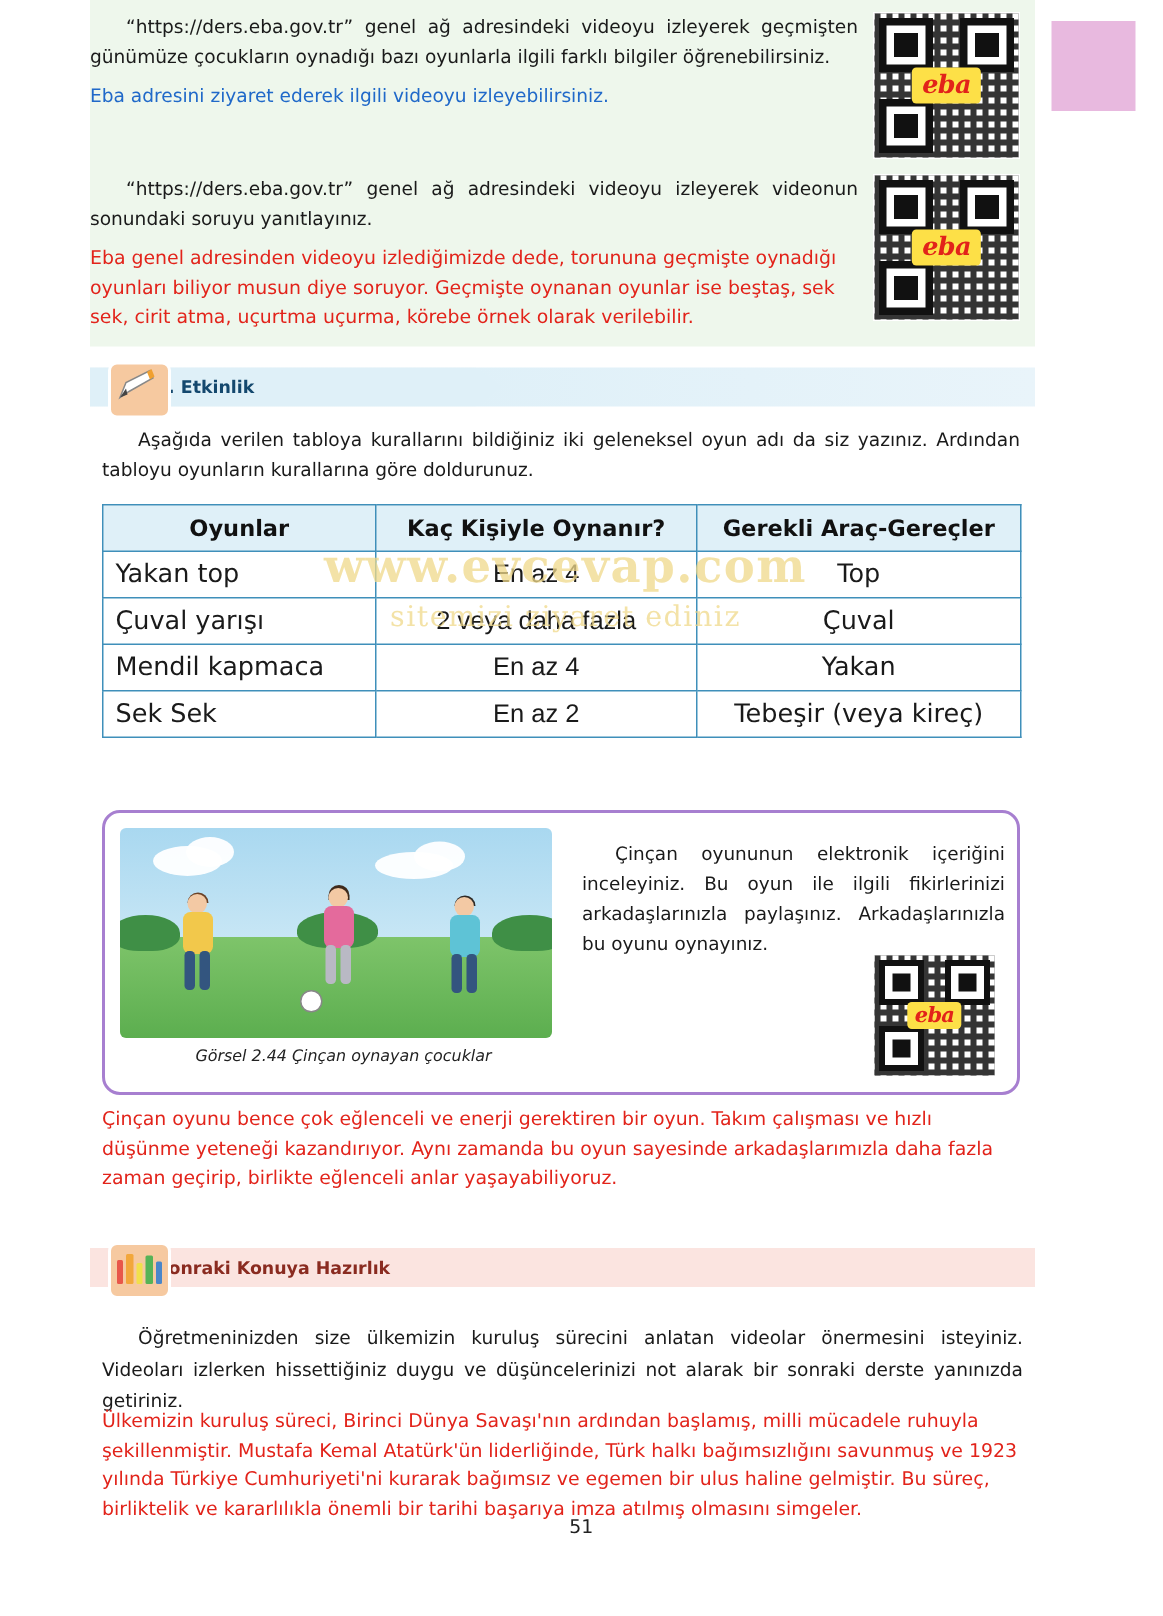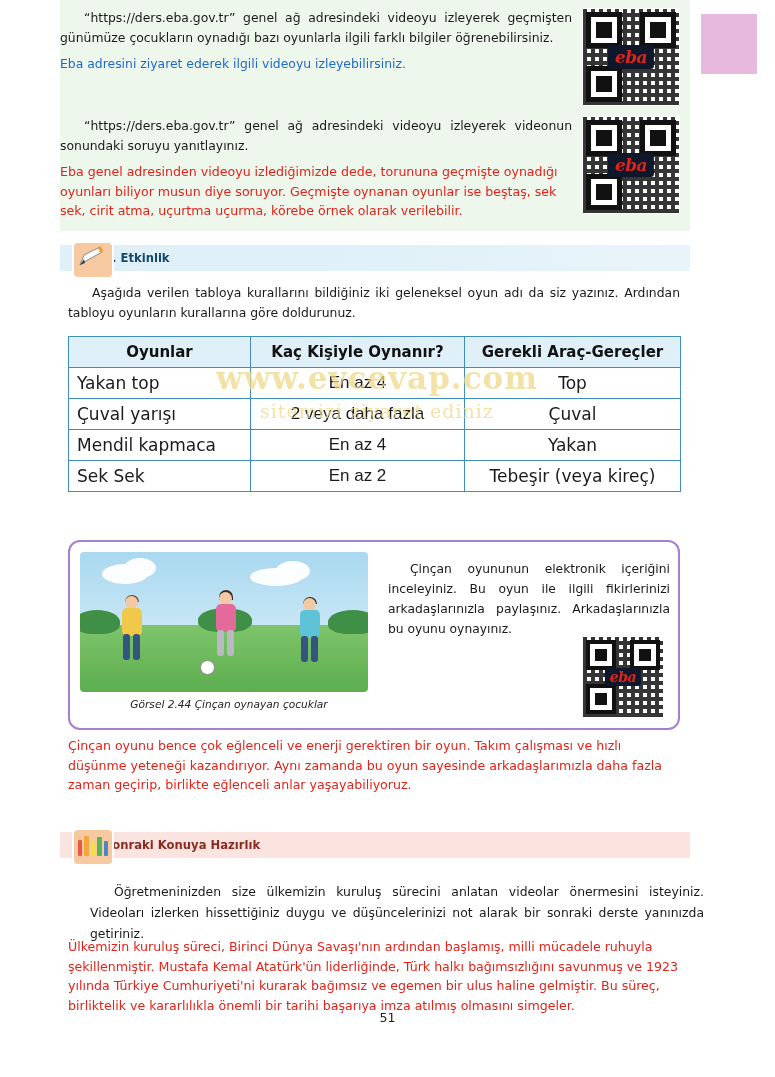--- a/index.html
+++ b/index.html
@@ -91,21 +91,21 @@
     background:#111;
   }
   .qr .f-tl { left: 3px; top: 3px; }
   .qr .f-tr { right: 3px; top: 3px; }
   .qr .f-bl { left: 3px; bottom: 3px; }
   .qr .eba {
     position: absolute;
     left: 50%;
     top: 50%;
     transform: translate(-50%, -50%);
-    background: #0f172a;
+    background: #fde047;
     color: #e2231a;
     font-family: "DejaVu Serif", serif;
     font-style: italic;
     font-weight: bold;
     font-size: 17px;
     padding: 2px 7px;
     border-radius: 3px;
     letter-spacing: -0.5px;
   }
 
@@ -501,19 +501,19 @@
   <div class="badge-icon" style="top:828px; background:#f6c9a0; border:2px solid #ffffff;">
     <div class="books" style="padding:0 4px 4px 4px; box-sizing:border-box;">
       <i style="height:16px; background:#e8574a;"></i>
       <i style="height:20px; background:#f2a73b;"></i>
       <i style="height:14px; background:#f2e04b;"></i>
       <i style="height:19px; background:#56b356;"></i>
       <i style="height:15px; background:#4a86c9;"></i>
     </div>
   </div>
 
-  <p class="bottom-text indent" style="top:870px; text-indent:24px;margin-left:22px;">Öğretmeninizden size ülkemizin kuruluş sürecini anlatan videolar önermesini isteyiniz. Videoları izlerken hissettiğiniz duygu ve düşüncelerinizi not alarak bir sonraki derste yanınızda getiriniz.</p>
+  <p class="bottom-text indent" style="top:870px; text-indent:24px;">Öğretmeninizden size ülkemizin kuruluş sürecini anlatan videolar önermesini isteyiniz. Videoları izlerken hissettiğiniz duygu ve düşüncelerinizi not alarak bir sonraki derste yanınızda getiriniz.</p>
 
   <div class="red-para" style="top:937px;">Ülkemizin kuruluş süreci, Birinci Dünya Savaşı'nın ardından başlamış, milli mücadele ruhuyla şekillenmiştir. Mustafa Kemal Atatürk'ün liderliğinde, Türk halkı bağımsızlığını savunmuş ve 1923 yılında Türkiye Cumhuriyeti'ni kurarak bağımsız ve egemen bir ulus haline gelmiştir. Bu süreç, birliktelik ve kararlılıkla önemli bir tarihi başarıya imza atılmış olmasını simgeler.</div>
 
   <div class="page-num">51</div>
 
 </div>
 
 </body></html>

